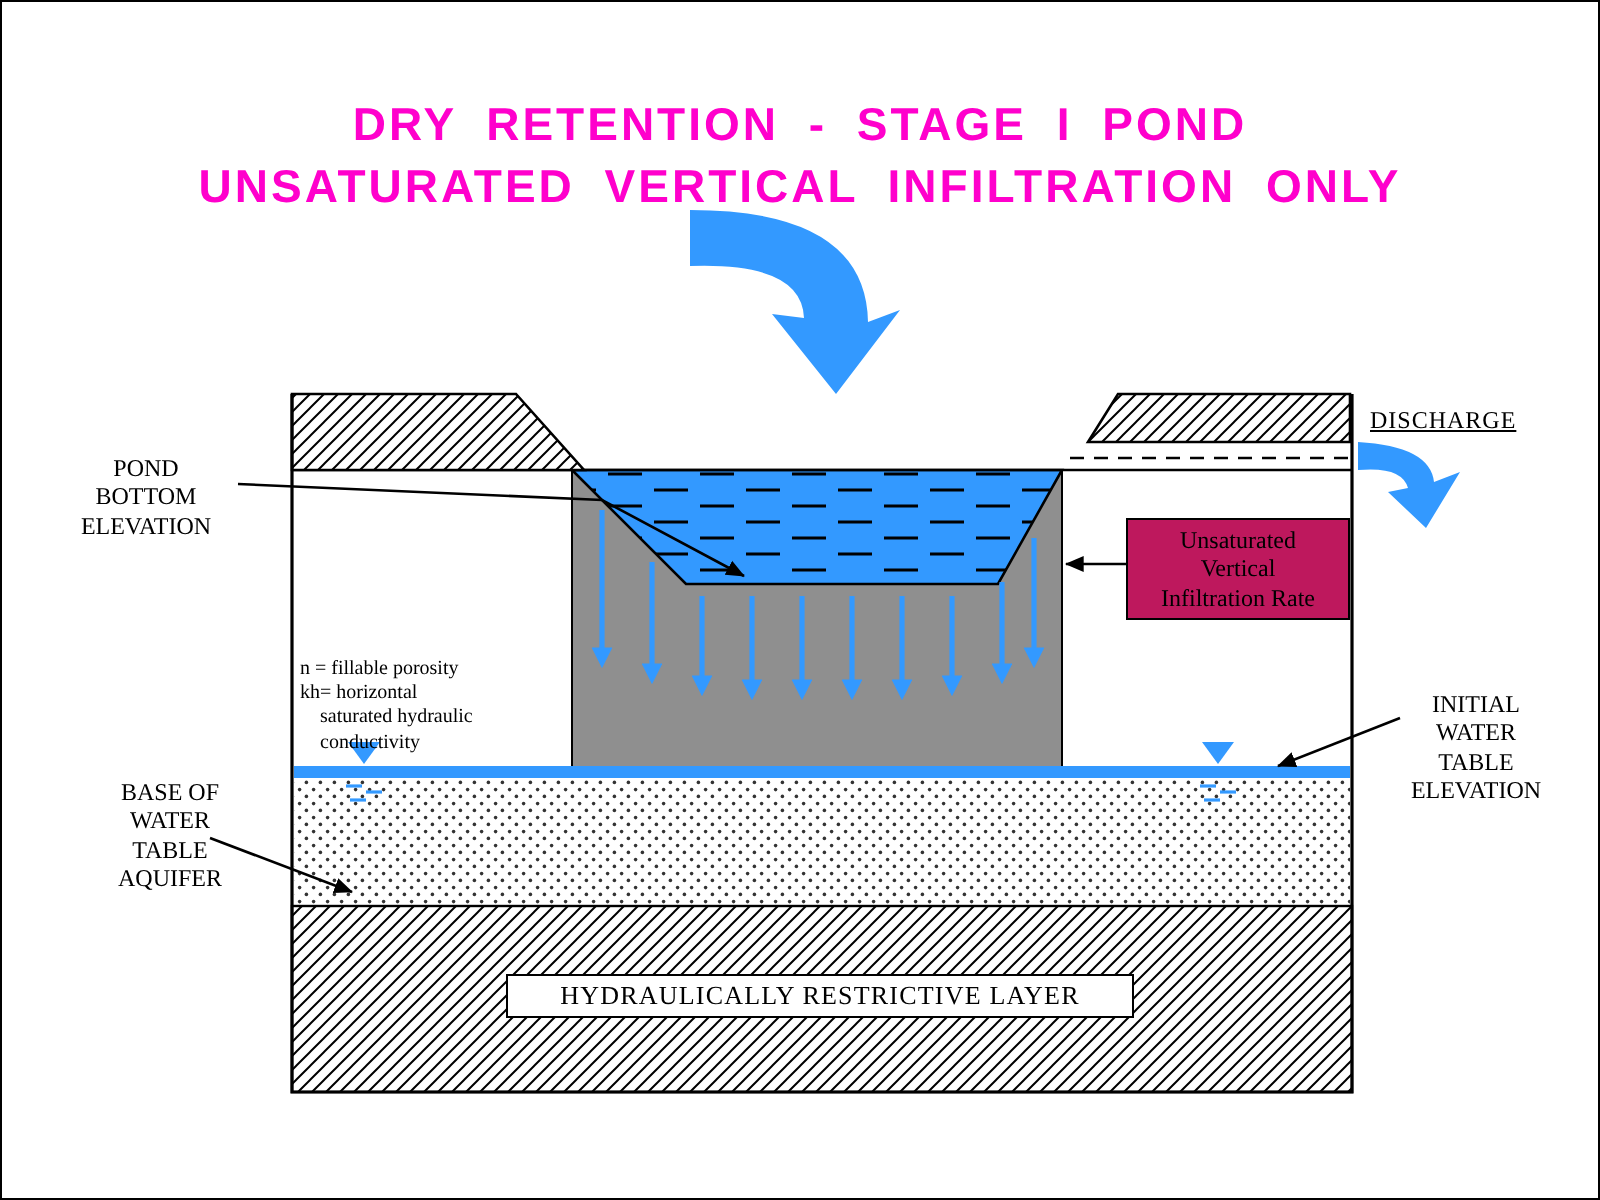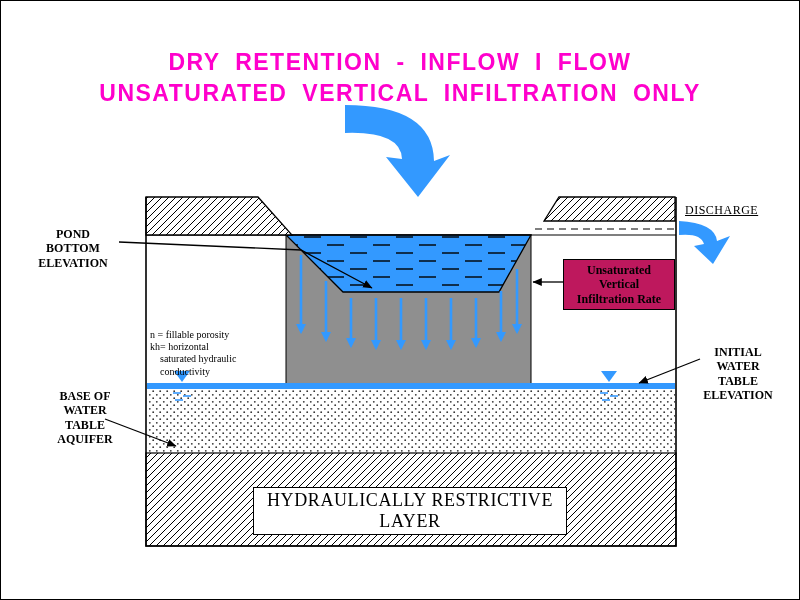--- a/index.html
+++ b/index.html
@@ -16,31 +16,31 @@
   .stage svg{position:absolute;left:0;top:0;}
   .title-block{
     position:absolute;left:0;top:46px;width:100%;text-align:center;
     font-family:"Liberation Sans",sans-serif;font-weight:bold;
     color:var(--color-title);
   }
   .title-line{font-size:23px;letter-spacing:1.5px;word-spacing:7px;line-height:1.35;}
   .lbl{position:absolute;}
   .inflow{left:74px;top:120px;font-size:13px;letter-spacing:.4px;}
   .discharge{left:684px;top:202px;font-size:12px;letter-spacing:.5px;text-decoration:underline;}
-  .centered{text-align:center;white-space:pre-line;line-height:1.2;font-size:12px;font-weight:bold;}
+  .centered{text-align:center;white-space:pre-line;line-height:1.2;font-size:12px;}
   .pond-bottom{left:24px;top:226px;width:96px;}
   .unsat-box{
     left:562px;top:258px;width:106px;border:1px solid #000;background:#be185d;
     padding:3px 2px;font-size:12px;
   }
   .initial-wt{left:698px;top:344px;width:78px;}
   .base-aquifer{left:40px;top:388px;width:88px;}
   .restrictive{
     left:252px;top:486px;width:312px;border:1px solid #000;background:#fff;
-    text-align:center;font-size:18px;letter-spacing:.6px;padding:2px 0;
+    text-align:center;font-size:13px;letter-spacing:.6px;padding:2px 0;
   }
   .soil-note{left:149px;top:328px;font-size:10px;white-space:pre;line-height:1.22;}
 </style>
 </head>
 <body>
 
 <div class="stage">
 
   <svg width="800" height="600" viewBox="0 0 800 600">
     <defs>
@@ -115,21 +115,21 @@
     <path d="M118,241 L300,249 L371,287" fill="none" stroke="#000" stroke-width="1.3" marker-end="url(#arrB)"></path>
     <line x1="563" y1="281" x2="532" y2="281" stroke="#000" stroke-width="1.3" marker-end="url(#arrB)"></line>
     <line x1="699" y1="358" x2="638" y2="382" stroke="#000" stroke-width="1.3" marker-end="url(#arrB)"></line>
     <line x1="104" y1="418" x2="175" y2="445" stroke="#000" stroke-width="1.3" marker-end="url(#arrB)"></line>
 
     <path d="M344,104 Q432,104 433,160 L449,154 L417,196 L385,156 L401,158 Q400,130 344,132 Z" style="fill:var(--color-water)"></path>
     <path d="M678,220 Q714,222 716,240 L729,235 L712,263 L693,245 L703,243 Q700,232 678,234 Z" style="fill:var(--color-water)"></path>
   </svg>
 
   <div class="title-block">
-    <div class="title-line">DRY RETENTION - INFLOW I FLOW</div>
+    <div class="title-line">DRY RETENTION - STAGE I POND</div>
     <div class="title-line">UNSATURATED VERTICAL INFILTRATION ONLY</div>
   </div>
 
 
   <div class="lbl discharge">DISCHARGE</div>
 
   <div class="lbl centered pond-bottom">POND
 BOTTOM
 ELEVATION</div>
 

